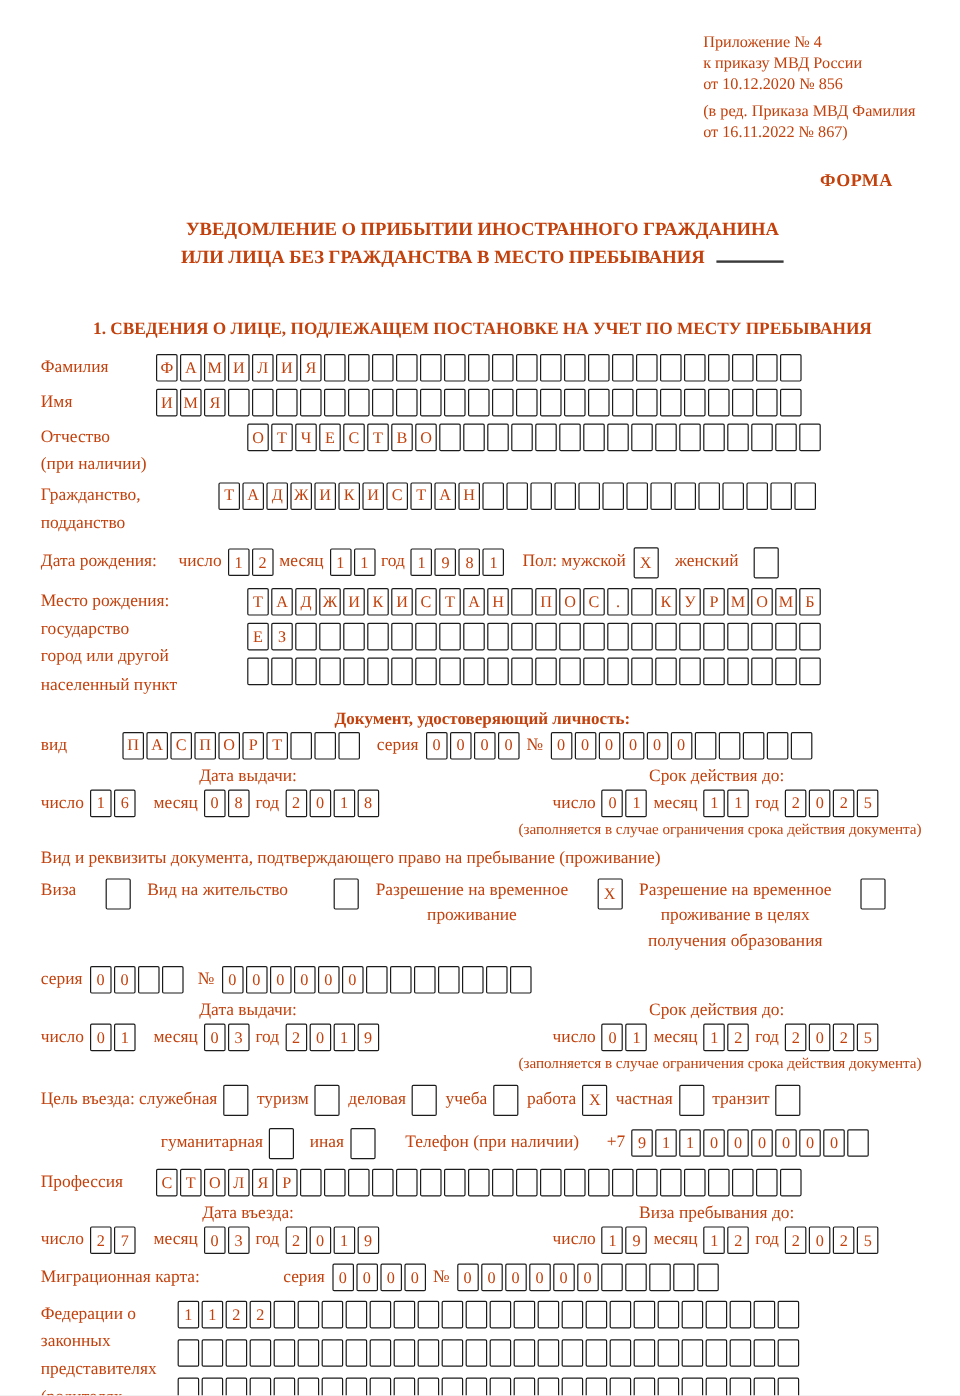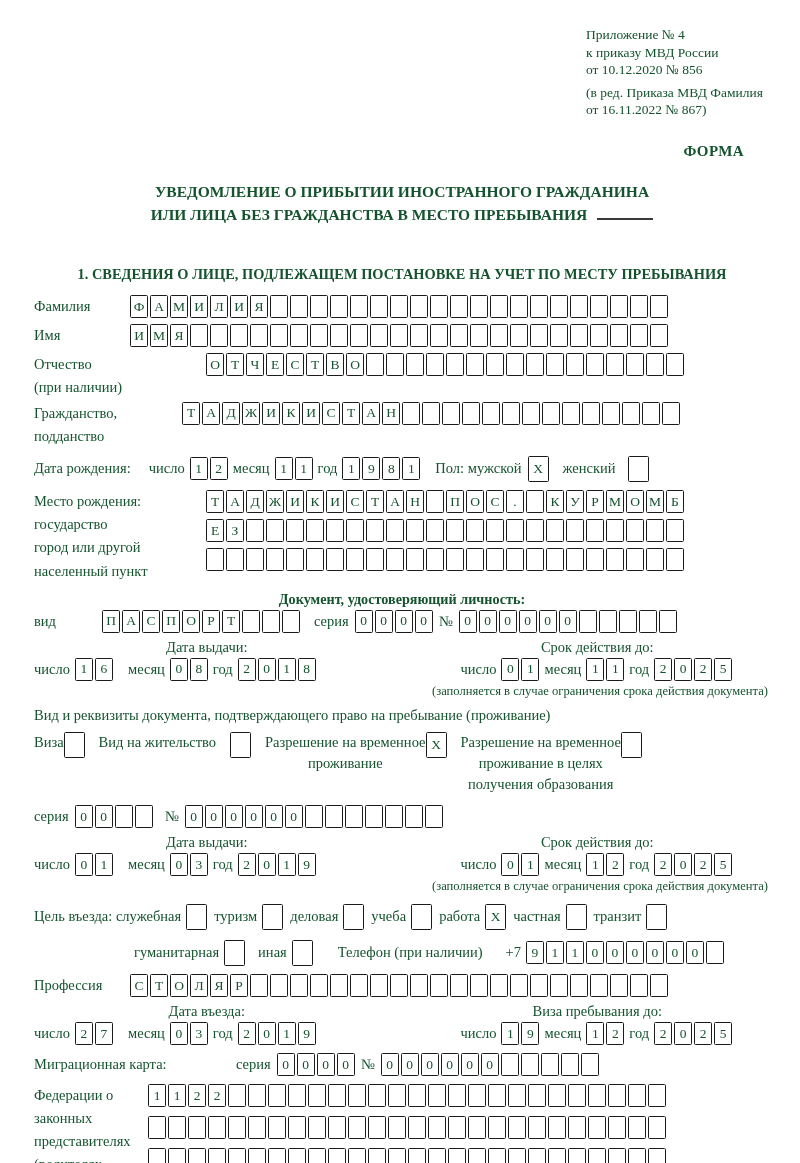--- a/index.html
+++ b/index.html
@@ -1,19 +1,19 @@
 <!DOCTYPE html>
 <html><head>
 <meta charset="utf-8">
 <style>
   * { box-sizing: border-box; }
   html, body { margin:0; padding:0; background:#e8e8e8; }
   .page {
     width:800px; height:1163px; margin:0 auto; background:#ffffff;
-    font-family:"Liberation Serif","DejaVu Serif",serif; color:#14532d;
+    font-family:"Liberation Serif","DejaVu Serif",serif; color:#c2410c;
     font-size:14.5px; padding:26px 30px 8px 34px; position:relative; overflow:hidden;
   }
   
   .topref { margin-left:552px; font-size:13.5px; line-height:1.3; }
   .topref .gap { height:5px; }
   .forma { text-align:right; font-weight:bold; font-size:15px; margin:24px 26px 0 0; letter-spacing:.4px; }
   
   .title { text-align:center; font-weight:bold; font-size:15.5px; margin-top:20px; line-height:1.5; }
   .blank { display:inline-block; width:56px; border-bottom:2.2px solid #3a3a3a; height:13px; margin-left:10px; }
   .sec-head { text-align:center; font-weight:bold; font-size:14.4px; margin-top:40px; }
@@ -35,21 +35,21 @@
   .doc-head { text-align:center; font-weight:bold; font-size:14.2px; margin-top:8px; }
   
   .datepair { display:flex; margin-top:6px;gap:45px; }
   .dp-col { width:50%; }
   .dp-head { text-align:center; margin-bottom:2px; }
   .dp-row { display:flex; align-items:center; gap:5px; }
   .dp-note { font-size:12.6px; text-align:right; margin-top:3px; margin-right:2px; }
   .dgroup { display:inline-flex; align-items:center; gap:5px; }
   
   .permit-row { display:flex; align-items:flex-start; margin-top:8px; gap:14px; }
-  .permit-item { display:flex; align-items:flex-start; gap:0; }
+  .permit-item { display:flex; align-items:flex-start; gap:24px; }
   .permit-item .plabel { line-height:1.45; }
   .pcenter { text-align:center; }
   
   .purpose-row { display:flex; align-items:center; gap:7px; margin-top:10px; flex-wrap:nowrap; }
   .purpose-item { display:flex; align-items:center; gap:5px; white-space:nowrap; }
   
   .rep-block { display:flex; align-items:flex-start; margin-top:8px; }
   .rep-rows { display:flex; flex-direction:column; gap:9px; }
 </style>
 </head>

